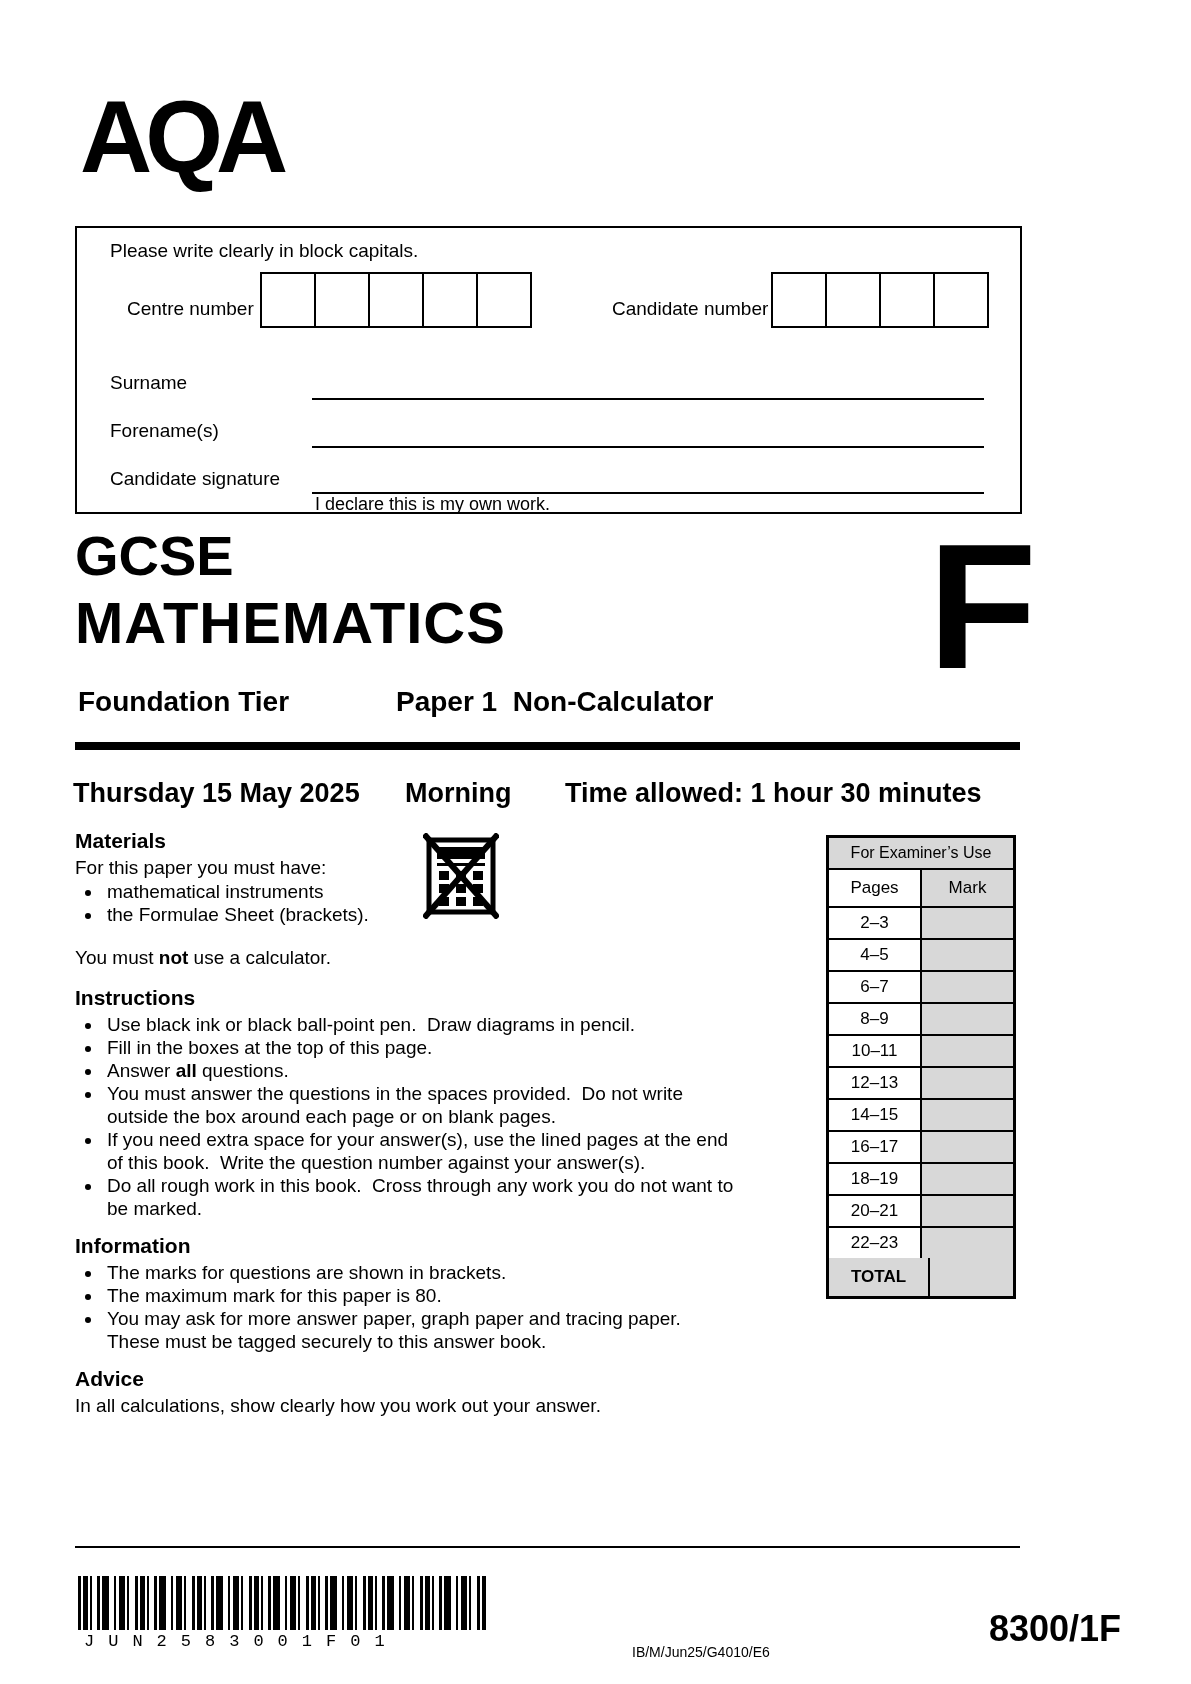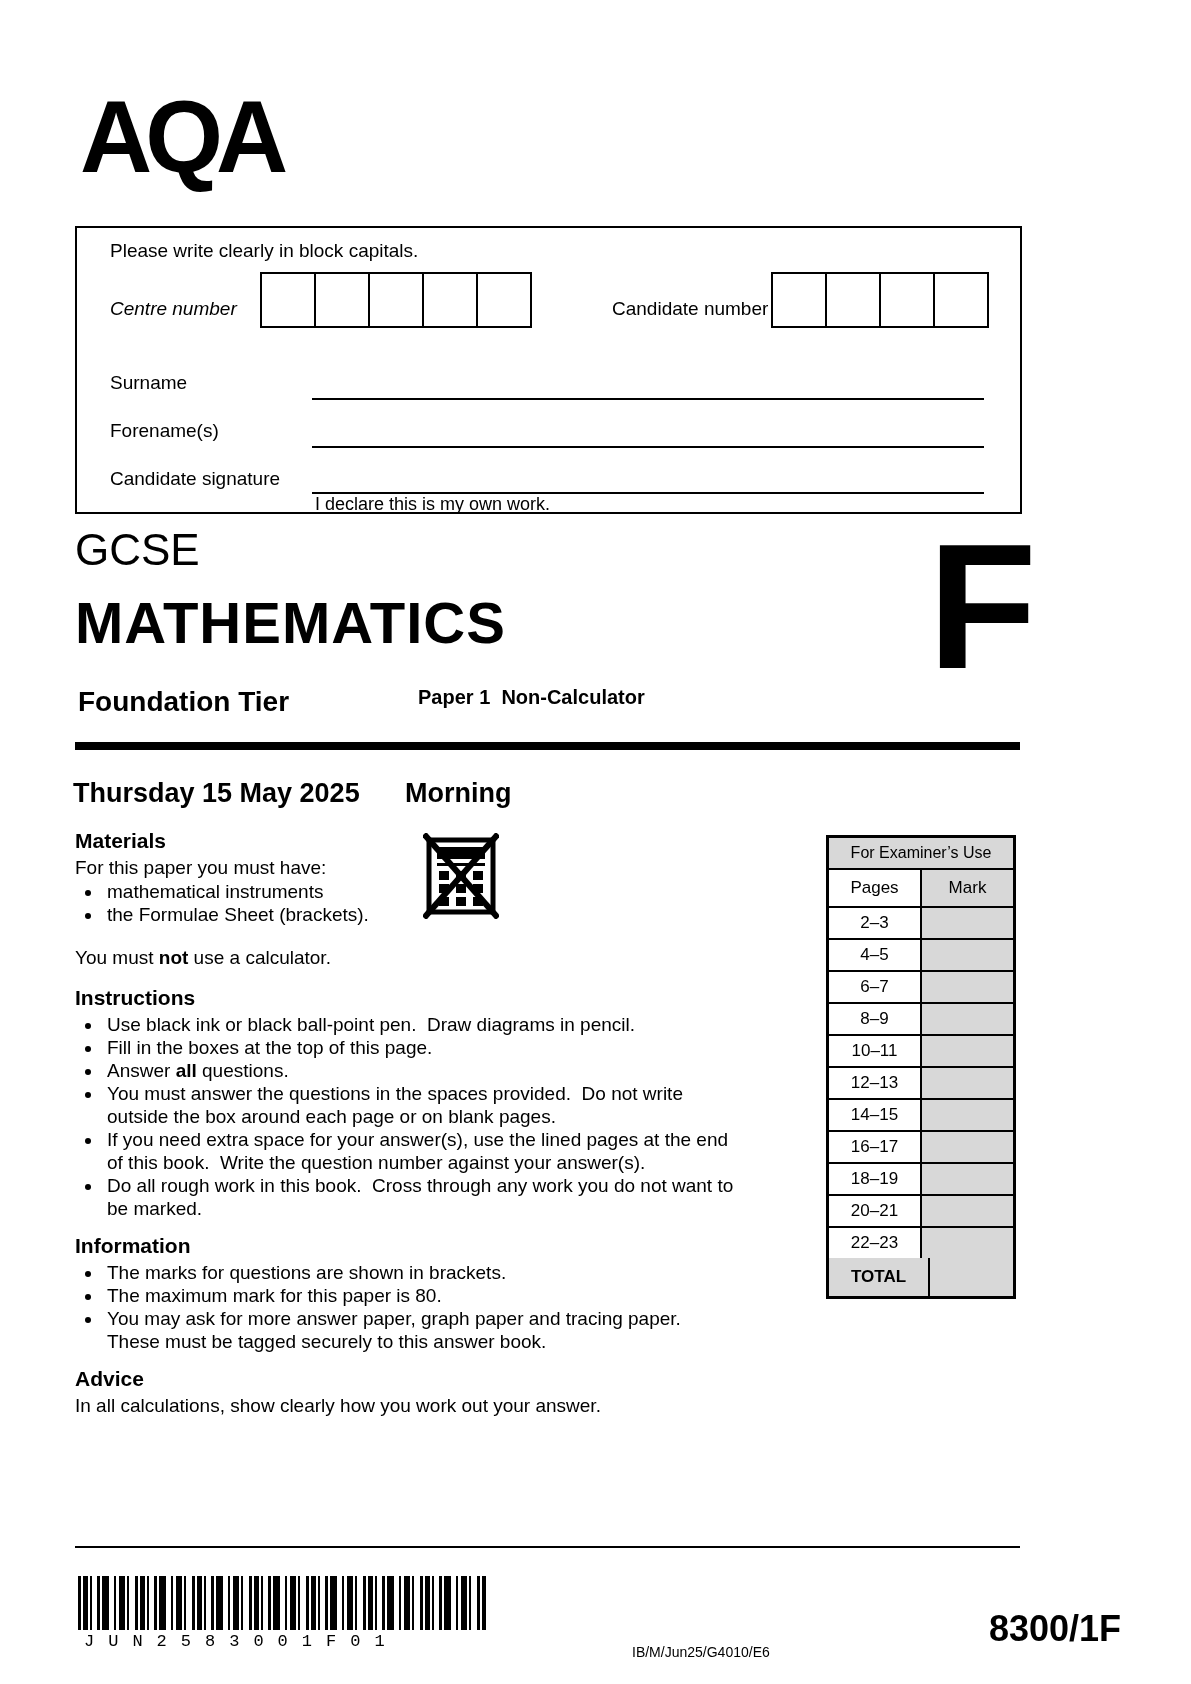--- a/index.html
+++ b/index.html
@@ -7,39 +7,39 @@
         font-family:"Liberation Sans",sans-serif;overflow:hidden;}
 
   
   .logo{position:absolute;left:80px;top:86px;font-size:100px;font-weight:900;
         letter-spacing:-7px;line-height:1;transform:scaleY(1.02);}
 
   
   .cand-box{position:absolute;left:75px;top:226px;width:943px;height:284px;border:2px solid #000;}
   .cand-box .instr{position:absolute;left:33px;top:12px;font-size:19px;}
   .lbl{font-size:19px;}
-  .centre-lbl{position:absolute;left:33px;top:70px;font-style:italic;}
+  .centre-lbl{position:absolute;left:50px;top:70px;}
   .centre-boxes{position:absolute;left:183px;top:44px;display:flex;}
   .cand-lbl{position:absolute;left:535px;top:70px;}
   .cand-boxes{position:absolute;left:694px;top:44px;display:flex;}
   .cbox{width:52px;height:52px;border:2px solid #000;margin-left:-2px;background:#fff;}
   .cbox:first-child{margin-left:0;}
   .surname-lbl{position:absolute;left:33px;top:144px;}
   .forename-lbl{position:absolute;left:33px;top:192px;}
   .sig-lbl{position:absolute;left:33px;top:240px;text-align:right;}
   .wline{position:absolute;left:235px;width:672px;border-bottom:2px solid #000;height:0;}
   .l1{top:170px;} .l2{top:218px;} .l3{top:264px;}
   .declare{position:absolute;left:238px;top:266px;font-size:18px;}
 
   
-  .qual{position:absolute;left:75px;top:528px;font-size:44px;font-weight:400;letter-spacing:0px;line-height:1;}
+  .qual{position:absolute;left:75px;top:528px;font-size:56px;font-weight:700;letter-spacing:0px;line-height:1;}
   .subj{position:absolute;left:75px;top:594px;font-size:58px;font-weight:700;letter-spacing:1px;line-height:1;}
   .tier-letter{position:absolute;left:928px;top:518px;font-size:178px;font-weight:700;line-height:1;}
   .tier-line{position:absolute;left:78px;top:686px;font-size:28px;font-weight:700;}
-  .paper-name{position:absolute;left:418px;top:686px;font-size:20px;font-weight:700;white-space:pre;text-align:right;}
+  .paper-name{position:absolute;left:396px;top:686px;font-size:28px;font-weight:700;white-space:pre;text-align:right;}
   .rule-thick{position:absolute;left:75px;top:742px;width:945px;height:8px;background:#000;}
 
   
   .date{position:absolute;left:73px;top:778px;font-size:27px;font-weight:700;}
   .morning{position:absolute;left:405px;top:778px;font-size:27px;font-weight:700;}
   .allowed{position:absolute;left:565px;top:778px;font-size:27px;font-weight:700;}
 
   
   .main-col{position:absolute;left:75px;top:828px;width:742px;font-size:19px;line-height:23px;}
   .main-col h3{font-size:21px;line-height:25px;margin:0 0 3px 0;}
@@ -120,20 +120,21 @@
   <div class="qual">GCSE</div>
   <div class="subj">MATHEMATICS</div>
   <div class="tier-letter">F</div>
   <div class="tier-line">Foundation Tier</div>
   <div class="paper-name">Paper 1  Non-Calculator</div>
 
   <div class="rule-thick"></div>
 
   <div class="date">Thursday 15 May 2025</div>
   <div class="morning">Morning</div>
+  <div class="allowed">Time allowed: 1 hour 30 minutes</div>
 
   <div class="main-col">
     <h3>Materials</h3>
     <p>For this paper you must have:</p>
     <ul>
         <li><span>mathematical instruments</span></li>
         <li><span>the Formulae Sheet (brackets).</span></li>
       </ul>
     <div class="gap-s"></div>
     <p><span>You must </span><b>not</b><span> use a calculator.</span></p>

